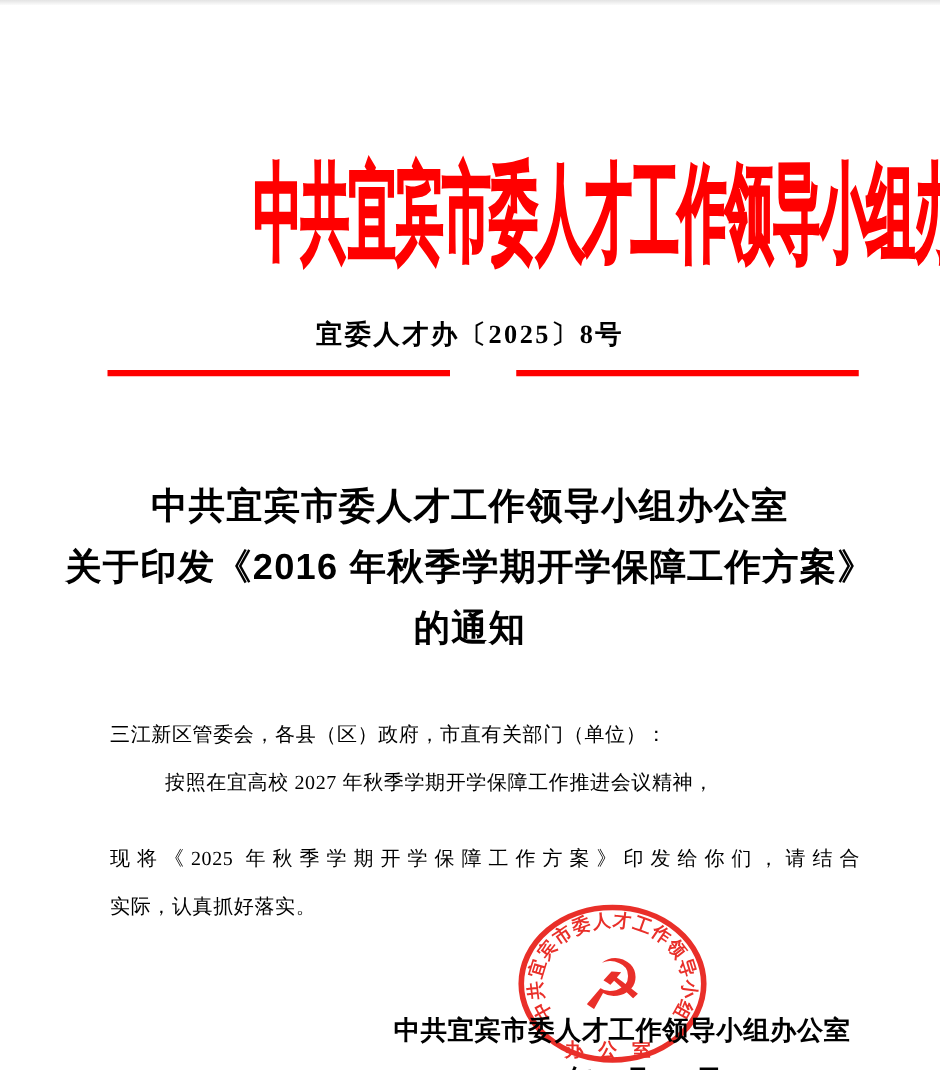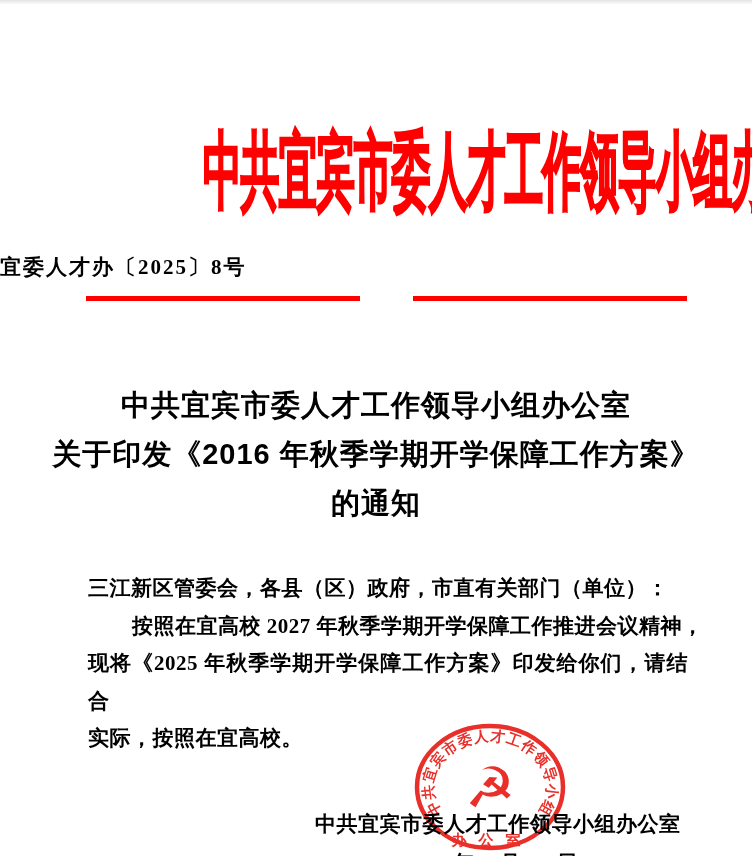--- a/index.html
+++ b/index.html
@@ -13,38 +13,38 @@
   }
   
   .red-banner{
     position:absolute;top:122px;left:0;width:752px;text-align:center;
     color:#ff0000;font-weight:900;font-size:84px;line-height:100px;white-space:nowrap;
     transform:scaleX(0.46);transform-origin:50% 50%;
     -webkit-text-stroke:2.5px #ff0000;letter-spacing:-2px;
     font-family:"Liberation Serif","DejaVu Serif",serif;
   }
   .doc-number{
-    position:absolute;top:253px;left:0;width:752px;text-align:left;
+    position:absolute;top:253px;left:0;width:752px;text-align:center;
     font-size:21px;font-weight:bold;letter-spacing:2px;
   }
   .red-line{position:absolute;top:296px;height:5px;background:#ff0000;}
   .red-line.left{left:86px;width:274px;}
   .red-line.right{left:413px;width:274px;}
 
   .title-block{
     position:absolute;top:381px;left:0;width:752px;text-align:center;
     font-family:"Liberation Sans","DejaVu Sans",sans-serif;
     font-weight:bold;font-size:29px;line-height:49px;letter-spacing:1px;
   }
   .body-block{
     position:absolute;top:570px;left:88px;width:600px;
-    font-size:21px;line-height:37.5px;font-weight:bold;letter-spacing:0.5px;
+    font-size:16px;line-height:37.5px;font-weight:normal;letter-spacing:0.5px;
   }
   .body-line{white-space:normal;}
-  .body-line.justify{text-align:justify;text-align-last:justify;}
+  .body-line.justify{text-align:justify;text-align-last:justify;margin-top:24px;}
   .body-line.indent{text-indent:44px;white-space:nowrap;}
 
   .signature-line{
     position:absolute;top:810px;left:315px;white-space:nowrap;
     font-size:21px;font-weight:bold;letter-spacing:0.5px;z-index:3;
   }
   .date-line{
     position:absolute;top:849px;left:0;width:752px;box-sizing:border-box;
     padding-left:228px;text-align:center;font-size:21px;font-weight:bold;
     letter-spacing:1px;z-index:3;
@@ -72,21 +72,21 @@
   <div class="title-block">
     <div>中共宜宾市委人才工作领导小组办公室</div>
     <div>关于印发《2016 年秋季学期开学保障工作方案》</div>
     <div>的通知</div>
   </div>
 
   <div class="body-block">
     <div class="body-line">三江新区管委会，各县（区）政府，市直有关部门（单位）：</div>
     <div class="body-line indent">按照在宜高校 2027 年秋季学期开学保障工作推进会议精神，</div>
     <div class="body-line justify">现将《2025 年秋季学期开学保障工作方案》印发给你们，请结合</div>
-    <div class="body-line">实际，按照在宜高校。</div>
+    <div class="body-line">实际，认真抓好落实。</div>
   </div>
 
   <div class="signature-line">中共宜宾市委人才工作领导小组办公室</div>
 
   <div class="date-line">2025 年 8 月 25 日</div>
 
   <svg class="seal" viewBox="0 0 170 140">
     <ellipse cx="85" cy="70" rx="73" ry="61" fill="none" stroke="#e8231d" stroke-width="4.5"></ellipse>
     <path id="sealArc" d="M 38.3 96.4 A 57 46 0 1 1 131.7 96.4" fill="none"></path>
     <text font-size="14.5" font-weight="bold" fill="#e8231d" letter-spacing="1">

